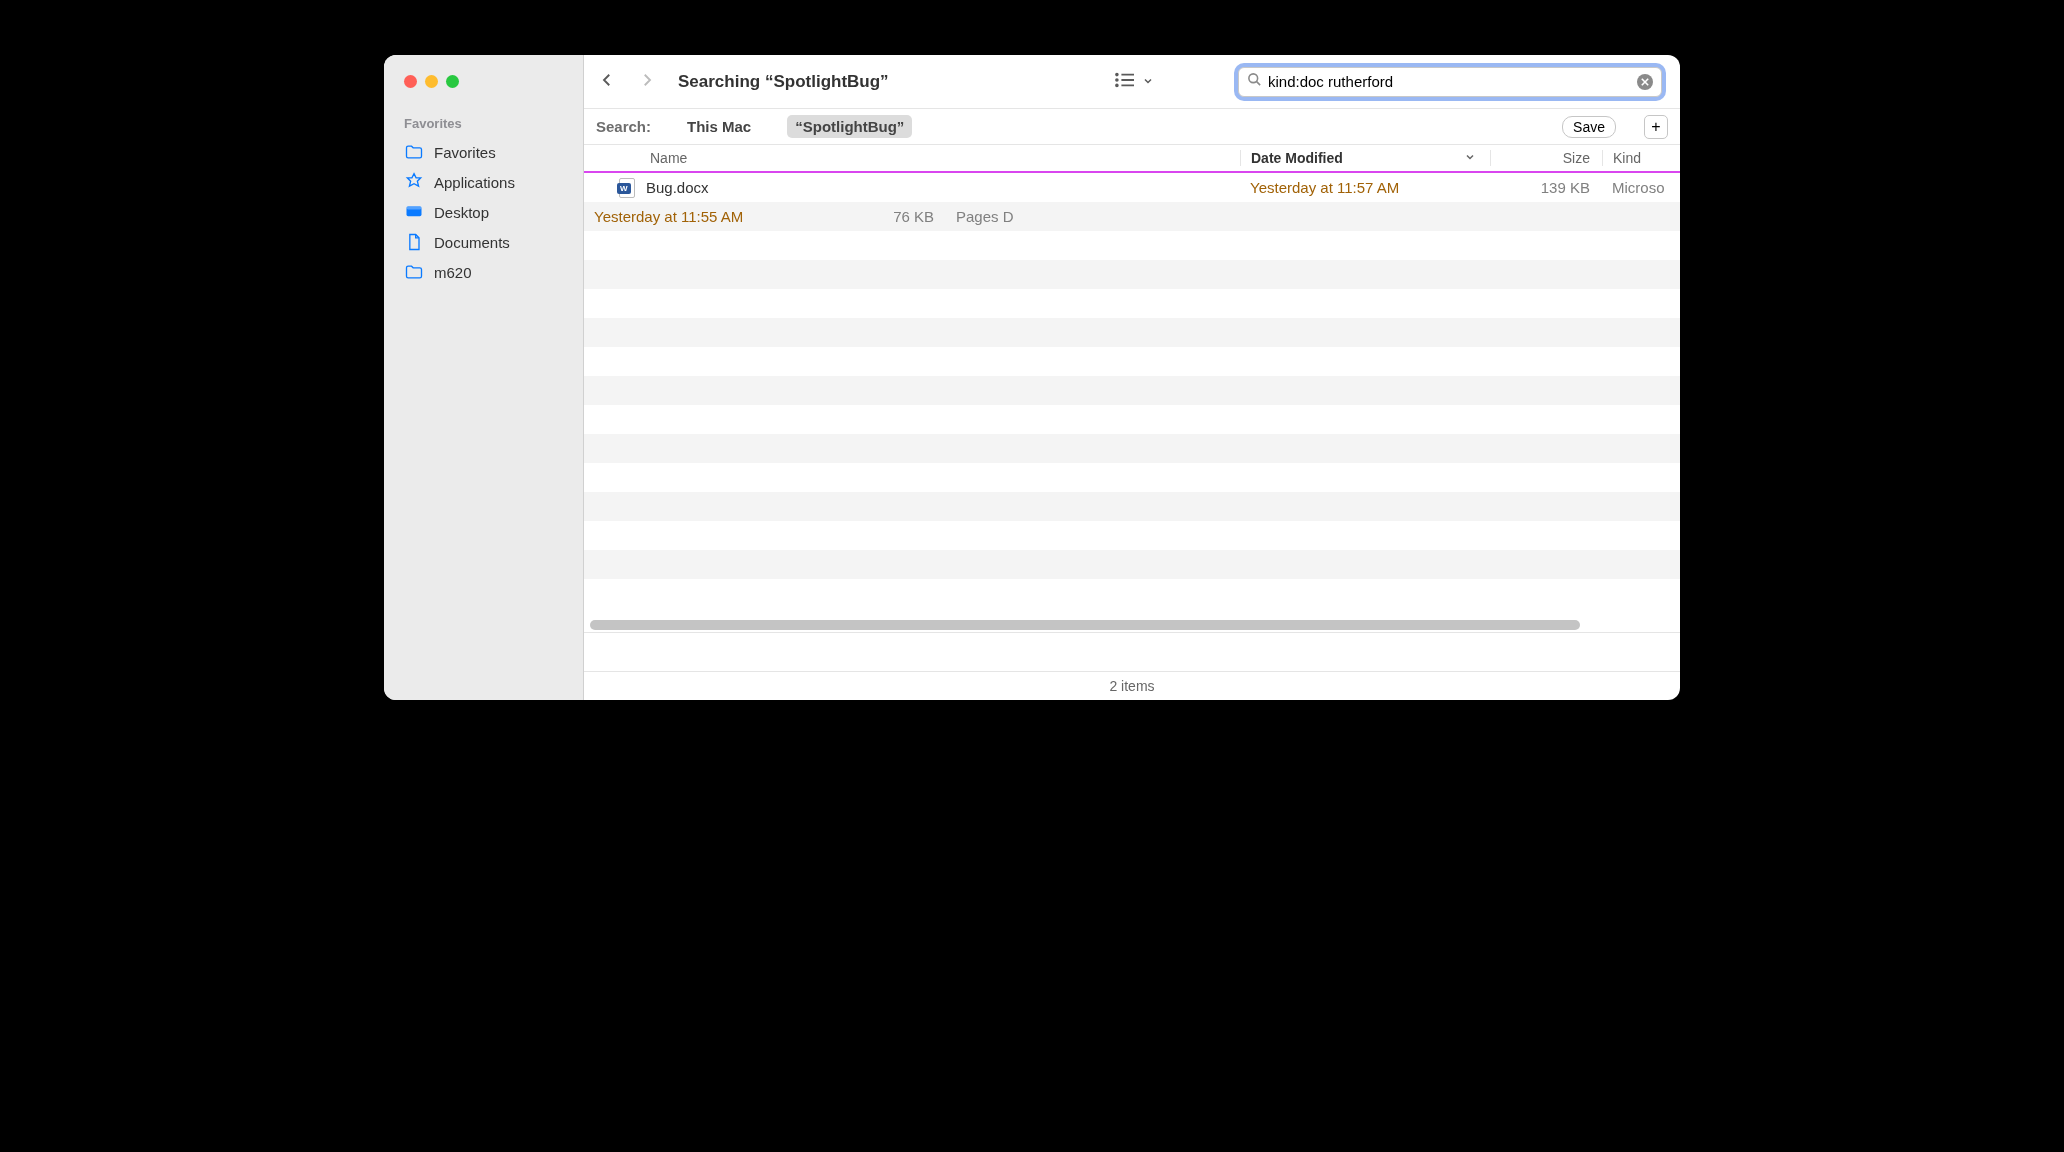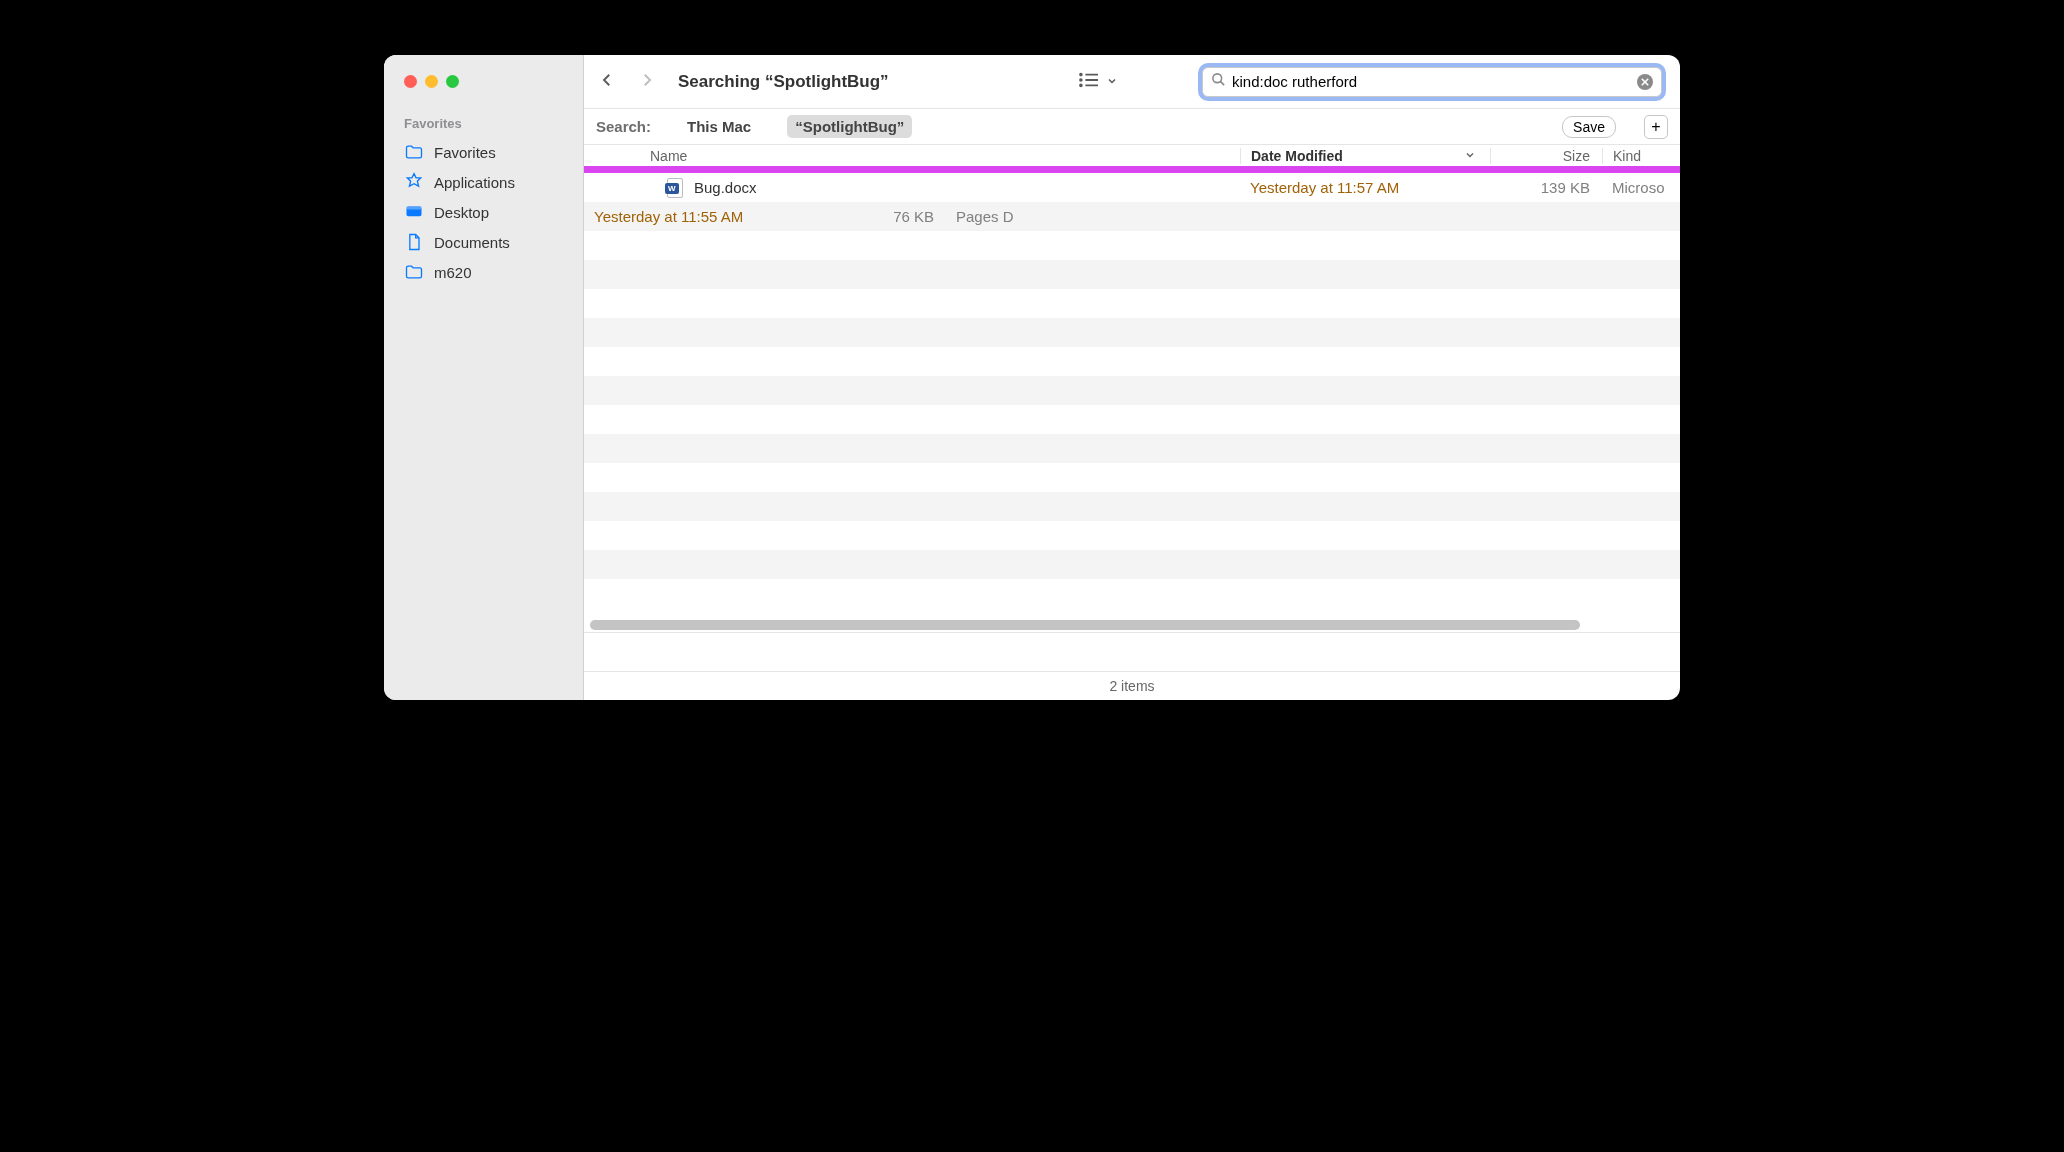--- a/index.html
+++ b/index.html
@@ -42,21 +42,21 @@
     }
     .nav-arrows { display: flex; gap: 22px; margin-right: 10px; }
     .nav-arrows svg { width: 18px; height: 18px; }
     .title { font-size: 17px; font-weight: 600; color: #333; flex-shrink: 0; }
     .spacer { flex: 1; }
     .view-btn { display: flex; align-items: center; gap: 6px; color: #5a5a5a; }
     .view-btn svg { width: 22px; height: 18px; }
     .search-box {
       display: flex;
       align-items: center;
-      width: 460px;
+      width: 424px;
       height: 30px;
       border: 1px solid #c8c8c8;
       border-radius: 6px;
       padding: 0 8px;
       box-shadow: 0 0 0 4px #9ab8f3;
       background: #fff;
     }
     .search-box input { border: none; outline: none; flex: 1; font-size: 15px; background: transparent; }
     .search-box .mag { color: #8a8a8a; margin-right: 6px; }
     .search-box .clr { width: 16px; height: 16px; background: #8a8a8a; border-radius: 50%; display: flex; align-items: center; justify-content: center; color: #fff; font-size: 11px; line-height: 1; }
@@ -76,36 +76,36 @@
     .save-btn {
       border: 1px solid #c6c6c6; background: #fff; border-radius: 10px; padding: 2px 10px; font-size: 14px;
     }
     .plus-btn {
       border: 1px solid #c6c6c6; background: #fff; border-radius: 5px; width: 24px; height: 24px; font-size: 16px; display: flex; align-items: center; justify-content: center;
     }
     .headers {
       display: flex;
       height: 28px;
       align-items: center;
-      border-bottom: 7px solid #d946ef;
+      border-bottom: 2px solid #d946ef;
       font-size: 14px;
       color: #666;
     }
     .col-name { flex: 1; padding-left: 66px; }
     .col-date { width: 250px; display:flex; align-items:center; justify-content:space-between; padding-right:14px; font-weight:600; color:#333; border-left: 1px solid #e5e5e5; padding-left: 10px; }
     .col-size { width: 112px; text-align: right; padding-right: 12px; border-left: 1px solid #e5e5e5; padding-left: 10px; }
     .col-kind { width: 78px; padding-left: 10px; border-left: 1px solid #e5e5e5; }
     .rows { flex: 1; overflow: hidden; position: relative; }
     .row {
       display: flex; align-items: center; height: 29px; font-size: 15px; color: #333;
     }
     .row:nth-child(odd) { background: #fff; }
     .row:nth-child(even) { background: #f4f4f4; }
     .row.empty {  }
-    .row .rc-name { flex: 1; display: flex; align-items: center; gap: 10px; padding-left: 34px; margin-left: 48px; }
+    .row .rc-name { flex: 1; display: flex; align-items: center; gap: 10px; padding-left: 34px; }
     .row .fi { width: 18px; height: 22px; display:flex; align-items:center; justify-content:center; }
     .row .rc-date { width: 250px; color: #a16207; padding-left: 10px; }
     .row .rc-size { width: 112px; color: #808080; text-align: right; padding-right: 12px; }
     .row .rc-kind { width: 78px; color: #808080; padding-left: 10px; white-space: nowrap; overflow: hidden; }
     .hscroll {
       position: absolute; left: 6px; right: 6px; bottom: 0; height: 12px;
       background: transparent;
     }
     .hscroll .thumb {
       height: 10px; width: 990px; background: #c4c4c4; border-radius: 5px;

